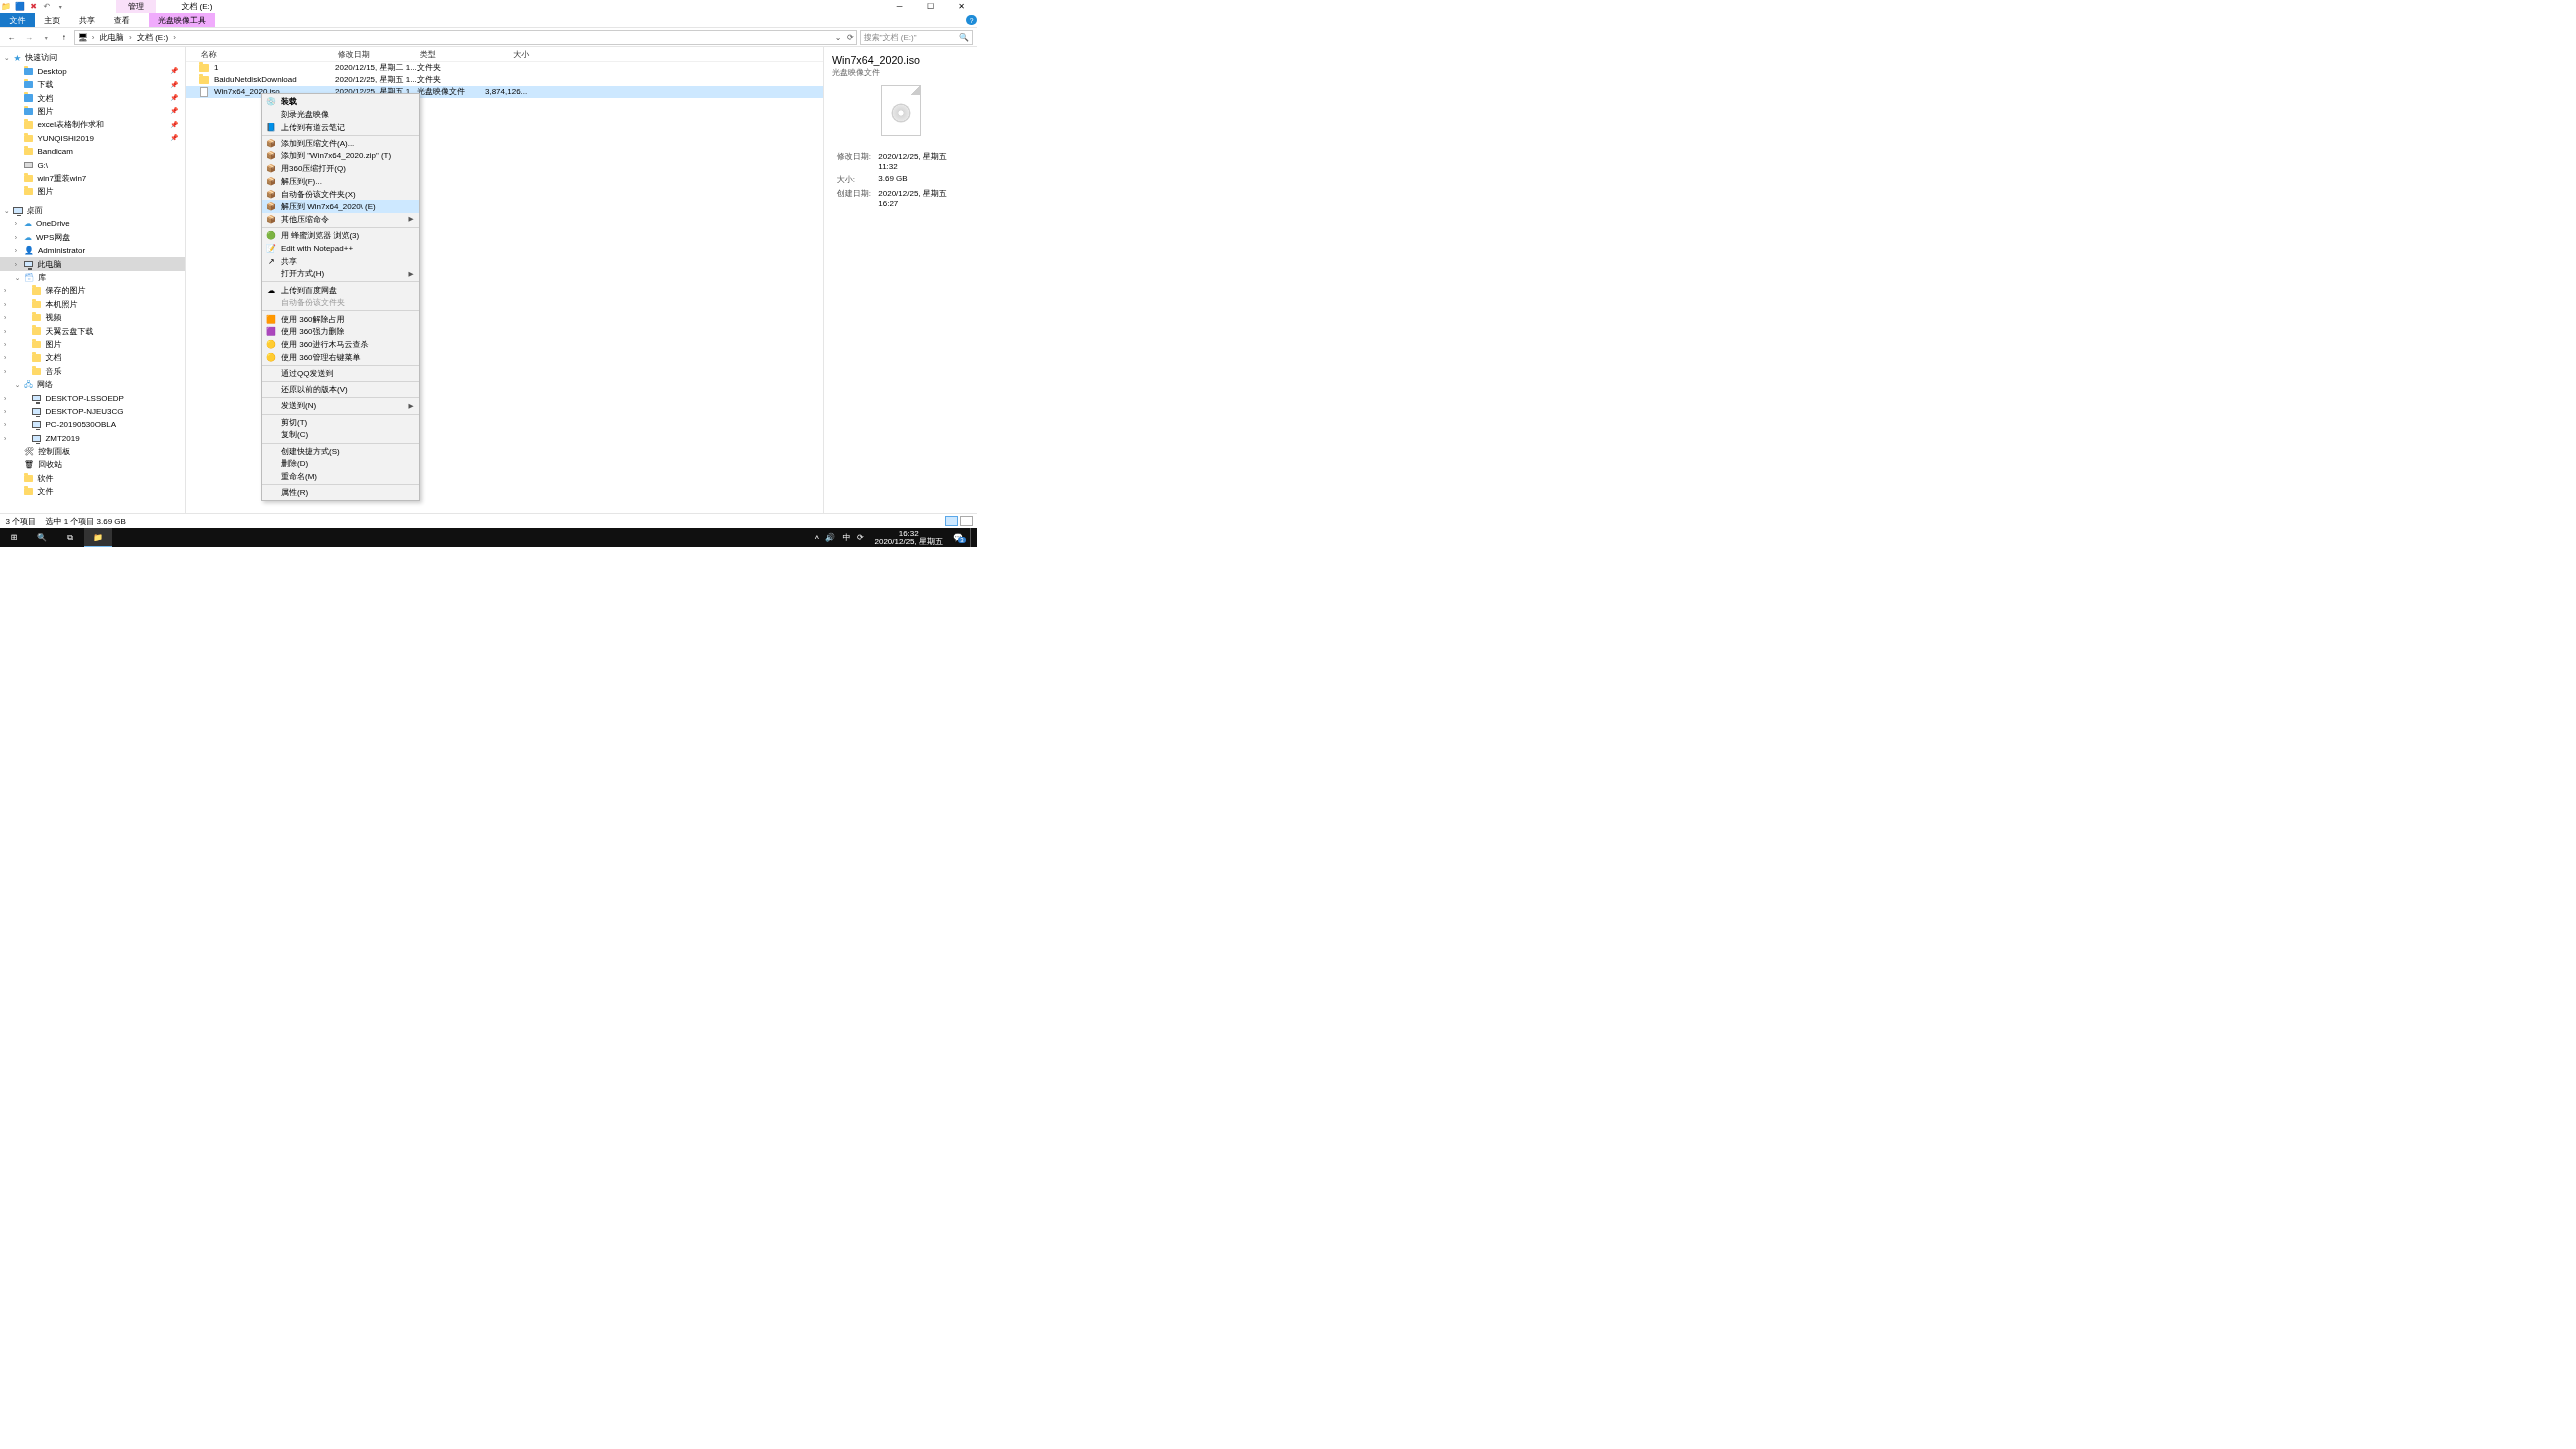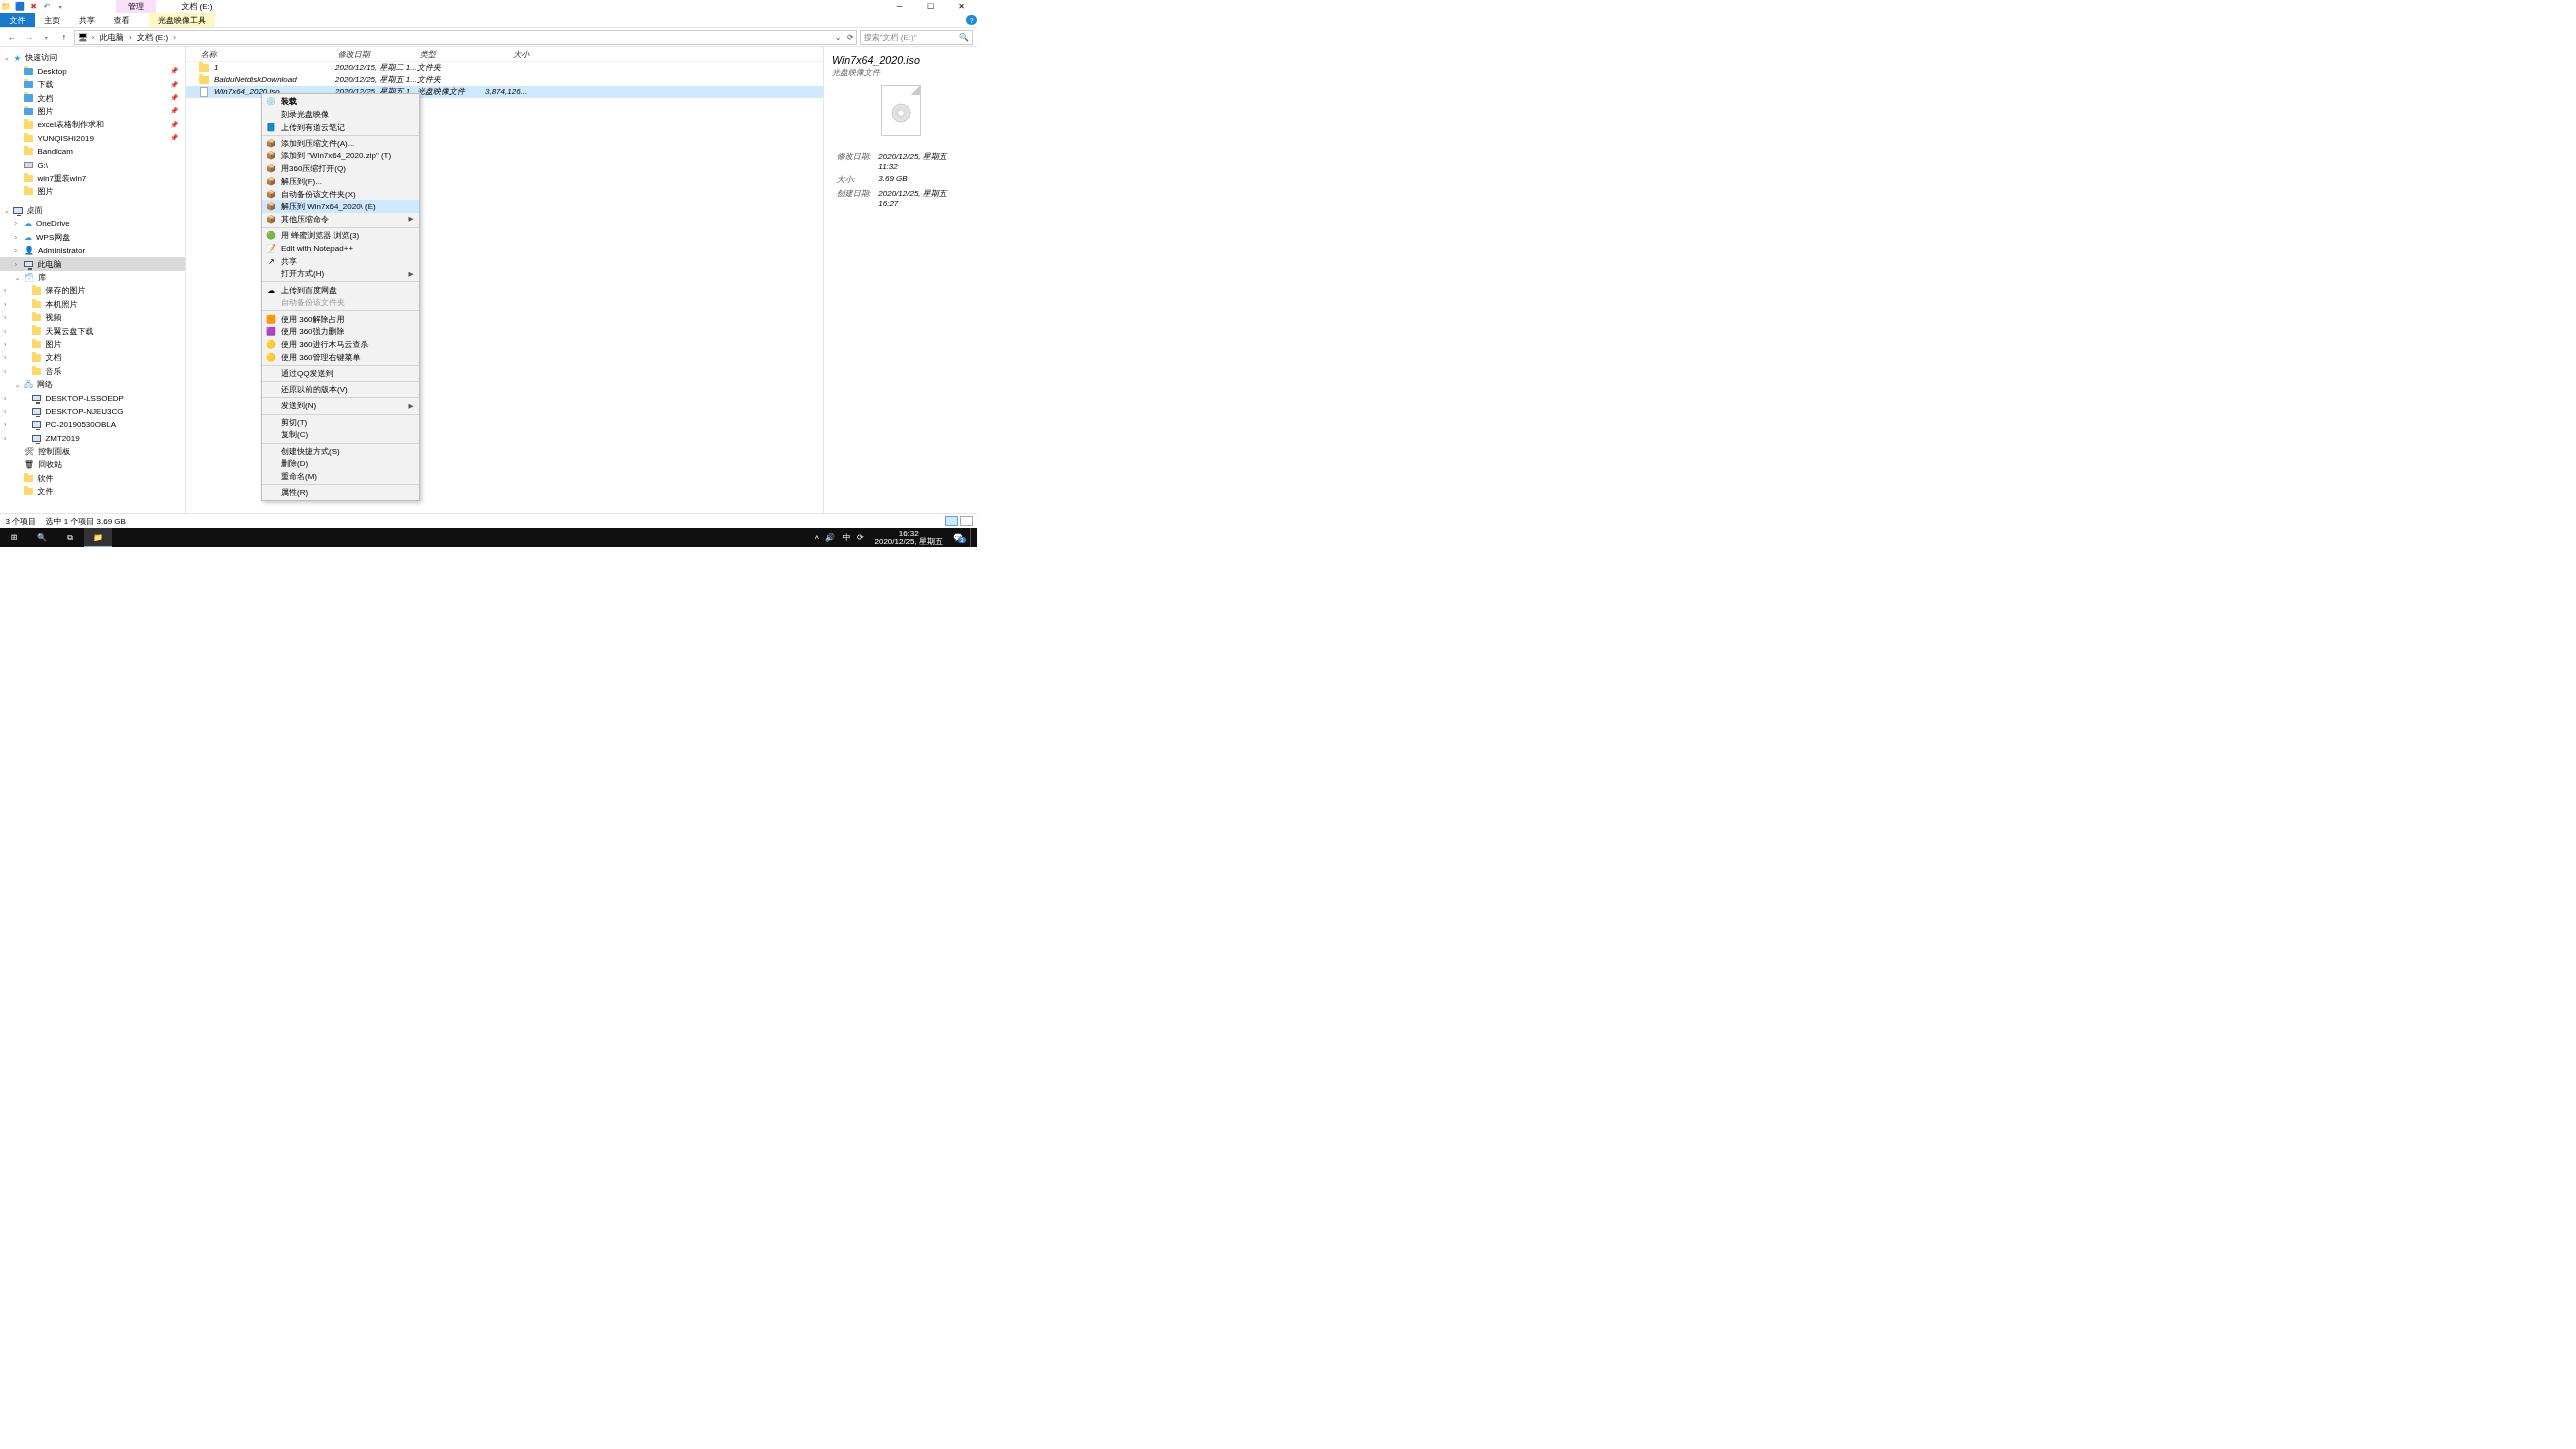--- a/index.html
+++ b/index.html
@@ -11,21 +11,21 @@
   .qat .tab-manage { position:absolute; left:116px; top:0; height:13.4px; background:#f9e0f9; padding:0 12px; display:flex; align-items:center; }
   .qat .tab-path   { position:absolute; left:172px; top:0; height:13.4px; padding:0 9.4px; display:flex; align-items:center; }
   .wincontrols { position:absolute; right:0; top:0; height:13.4px; display:flex; }
   .wincontrols .btn { width:31px; display:flex; align-items:center; justify-content:center; }
   .help { position:absolute; right:0; top:14.8px; width:10.7px; height:10.7px; border-radius:50%; background:#1e8cd8; color:#fff; font-size:6.7px; display:flex; align-items:center; justify-content:center; }
 
   
   .ribbon { height:14.8px; display:flex; align-items:stretch; background:#fff; border-bottom:0.7px solid #e5e5e5; }
   .ribbon .tab { padding:0 9.4px; display:flex; align-items:center; }
   .ribbon .tab.file { background:#1979ca; color:#fff; }
-  .ribbon .tab.tool { background:#fef9c3; }
+  .ribbon .tab.tool { background:#f0abfc; }
 
   
   .navbar { height:19px; display:flex; align-items:center; padding:0 4px; gap:2.7px; border-bottom:0.7px solid #e5e5e5; }
   .navbar .navbtn { width:14.8px; height:14.8px; display:flex; align-items:center; justify-content:center; color:#888; }
   .navbar .navbtn.enabled { color:#000; }
   .addr { flex:1; height:14.8px; border:0.7px solid #ccc; display:flex; align-items:center; padding:0 2.7px; gap:2.7px; }
   .addr .crumb { padding:0 1.3px; }
   .addr .sep   { color:#666; padding:0 1.3px; }
   .addr .tail  { margin-left:auto; display:flex; gap:5.4px; color:#555; }
   .search { width:113px; height:14.8px; border:0.7px solid #ccc; display:flex; align-items:center; padding:0 2.7px; color:#888; position:relative; }
@@ -36,21 +36,21 @@
   .tree  { width:186px; border-right:0.7px solid #e5e5e5; overflow:hidden; padding-top:4px; }
   .tree .node { height:13.4px; display:flex; align-items:center; padding-left:13.4px; gap:4px; position:relative; }
   .tree .node.d1 { padding-left:24px; }
   .tree .node.d2 { padding-left:32px; }
   .tree .node.sel { background:#d9d9d9; }
   .tree .pin { position:absolute; right:6.7px; color:#7a7a7a; font-size:6.7px; }
   .tree .gap { height:5.4px; }
   .tree .exp { position:absolute; left:4px; color:#666; font-size:6.7px; }
   .tree .node.d1 .exp { left:14.8px; }
 
-  .list { flex:1; display:flex;font-style:italic; }
+  .list { flex:1; display:flex; }
   .files { flex:1; position:relative; }
   .cols  { height:14.8px; display:flex; align-items:center; border-bottom:0.7px solid #f0f0f0; padding-left:12px; color:#333; }
   .cols .c { padding:0 2.7px; }
   .c-name { width:137px; } .c-date { width:82px; } .c-type { width:68px; } .c-size { width:47px; text-align:right; }
   .row { height:12px; display:flex; align-items:center; padding-left:12px; }
   .row .ic { width:12px; display:flex; align-items:center; justify-content:center; }
   .row.sel { background:#cde8ff; }
   .row .c-name { display:flex; align-items:center; gap:4px; }
   .row .c-size { text-align:left; }
 

